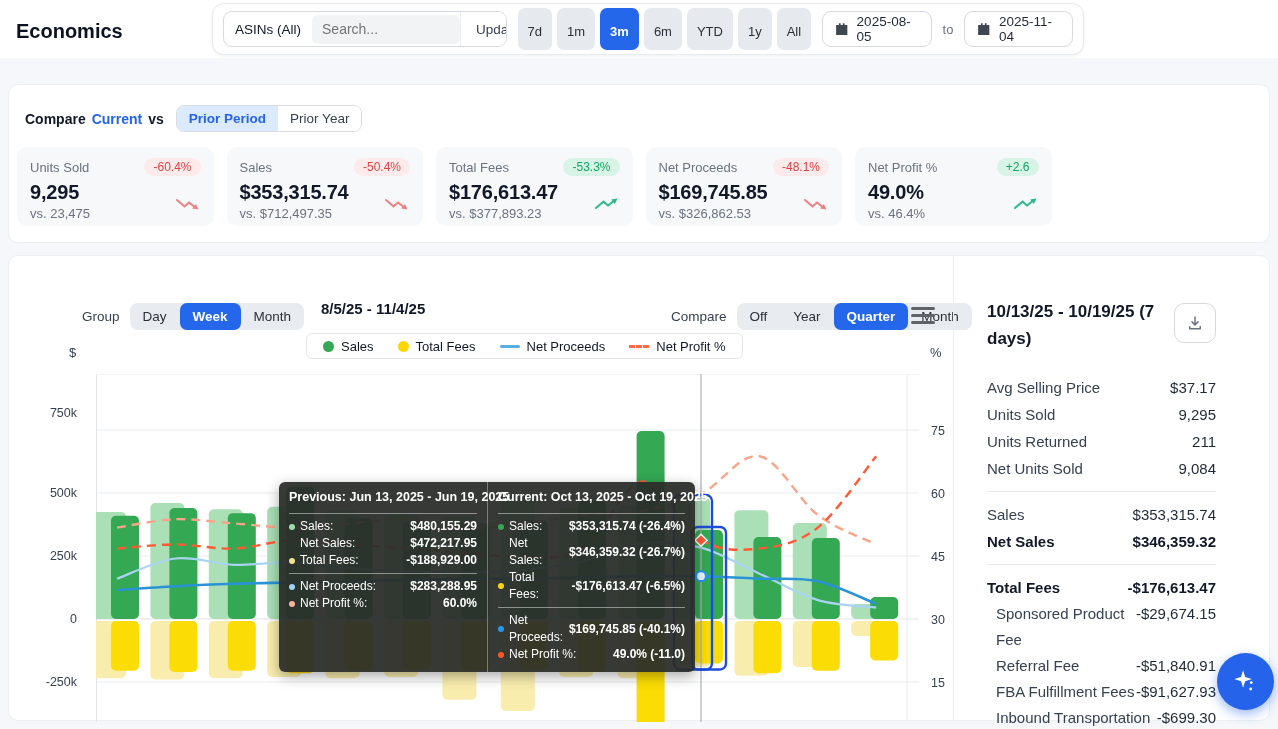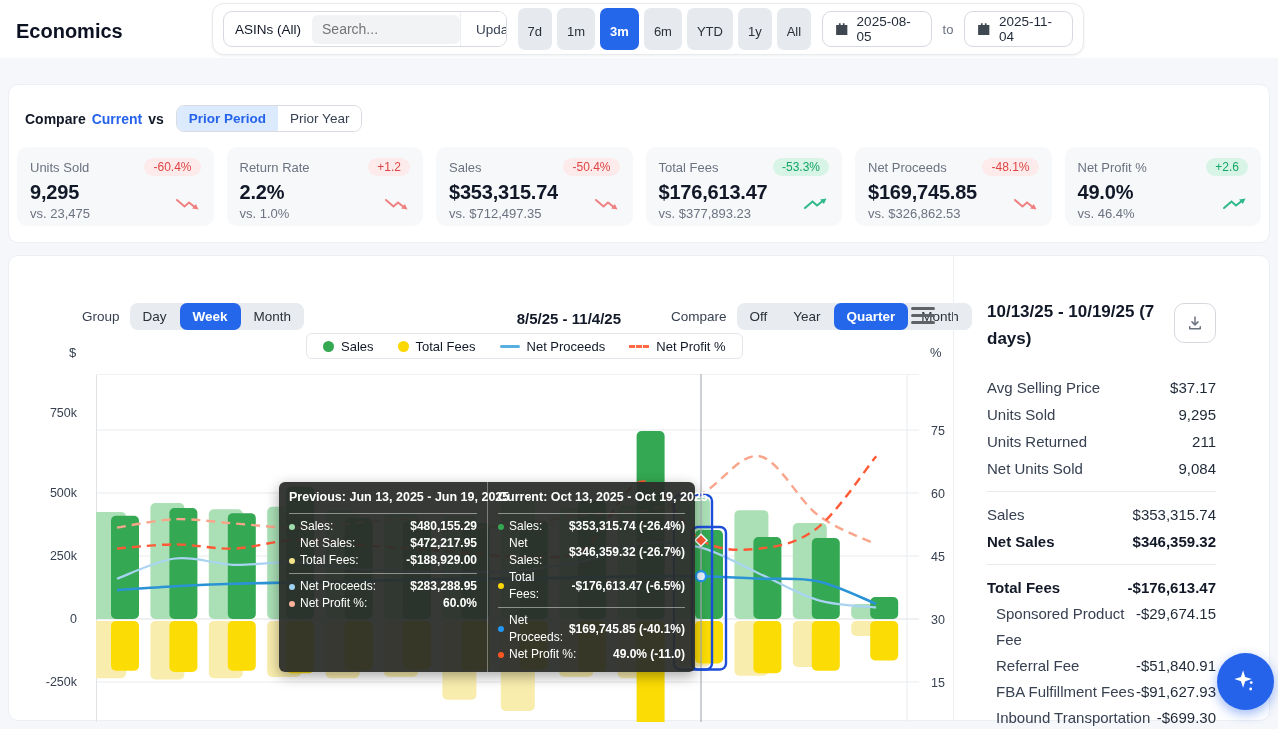--- a/index.html
+++ b/index.html
@@ -37,21 +37,21 @@
   .kpi-value{margin-top:5px;font-size:20px;font-weight:700;color:#111827;letter-spacing:-.2px;}
   .kpi-vs{margin-top:2px;font-size:13px;color:#6b7280;}
   .kpi-trend{position:absolute;right:13px;bottom:11px;}
 
   
   .main-card{position:absolute;left:8px;top:255px;width:1262px;height:466px;background:#fff;border:1px solid #eceff3;border-radius:10px;}
   .grp-ctl{position:absolute;left:73px;top:47px;display:flex;align-items:center;gap:10px;font-size:13.5px;color:#374151;}
   .seg{display:flex;background:#e8ebef;border-radius:8px;padding:0;overflow:hidden;}
   .seg .seg-btn{border:none;background:transparent;padding:6px 13px;font-size:13.5px;color:#2b3138;cursor:pointer;border-radius:7px;}
   .seg .seg-btn.on{background:#2467eb;color:#fff;font-weight:700;}
-  .chart-title{position:absolute;left:312px;width:300px;top:54px;text-align:right;font-size:15px;font-weight:700;color:#111827;}
+  .chart-title{position:absolute;left:312px;width:300px;top:44px;text-align:left;font-size:15px;font-weight:700;color:#111827;}
   .cmp-ctl{position:absolute;left:662px;top:47px;display:flex;align-items:center;gap:10px;font-size:13.5px;color:#374151;}
   .hamburger{position:absolute;left:902px;top:51px;width:24px;cursor:pointer;}
   .hamburger div{height:3.2px;background:#5f6368;border-radius:2px;margin-bottom:3.6px;}
   .legend{position:absolute;left:297px;top:77px;height:26px;display:flex;align-items:center;gap:24px;padding:0 16px;border:1px solid #e3e6ea;border-radius:6px;background:#fff;font-size:13px;color:#111827;}
   .lg-item{display:flex;align-items:center;gap:7px;}
   .lg-dot{width:11px;height:11px;border-radius:50%;}
   .lg-line{width:20px;height:3px;border-radius:2px;}
   .lg-dash{width:20px;height:0;border-top:3px dashed;}
   .axis-sym{position:absolute;font-size:13px;color:#374151;}
   .ytick{position:absolute;font-size:12.5px;color:#374151;height:16px;line-height:16px;}
@@ -135,32 +135,20 @@
         </div>
     </div>
     <div class="kpi-grid">
       <div class="kpi-card">
         <div class="kpi-top">
             <span class="kpi-label">Units Sold</span>
             <span class="badge bad">-60.4%</span>
           </div>
         <div class="kpi-value">9,295</div>
         <div class="kpi-vs">vs. 23,475</div>
-        <span class="kpi-trend"><svg width="26" height="14" viewBox="0 0 26 14">
-              <path d="M2,3 L9.5,9.5 L14,5.5 L21,11" fill="none" stroke="#ef8080" stroke-width="2" stroke-linecap="round"></path>
-              <path d="M23.5,12.5 l-6.4,-1 3.8,-4.4 z" fill="#ef8080"></path>
-            </svg></span>
-      </div>
-      <div class="kpi-card">
-        <div class="kpi-top">
-            <span class="kpi-label">Return Rate</span>
-            <span class="badge bad">+1.2</span>
-          </div>
-        <div class="kpi-value">2.2%</div>
-        <div class="kpi-vs">vs. 1.0%</div>
         <span class="kpi-trend"><svg width="26" height="14" viewBox="0 0 26 14">
               <path d="M2,3 L9.5,9.5 L14,5.5 L21,11" fill="none" stroke="#ef8080" stroke-width="2" stroke-linecap="round"></path>
               <path d="M23.5,12.5 l-6.4,-1 3.8,-4.4 z" fill="#ef8080"></path>
             </svg></span>
       </div>
       <div class="kpi-card">
         <div class="kpi-top">
             <span class="kpi-label">Sales</span>
             <span class="badge bad">-50.4%</span>
           </div>

